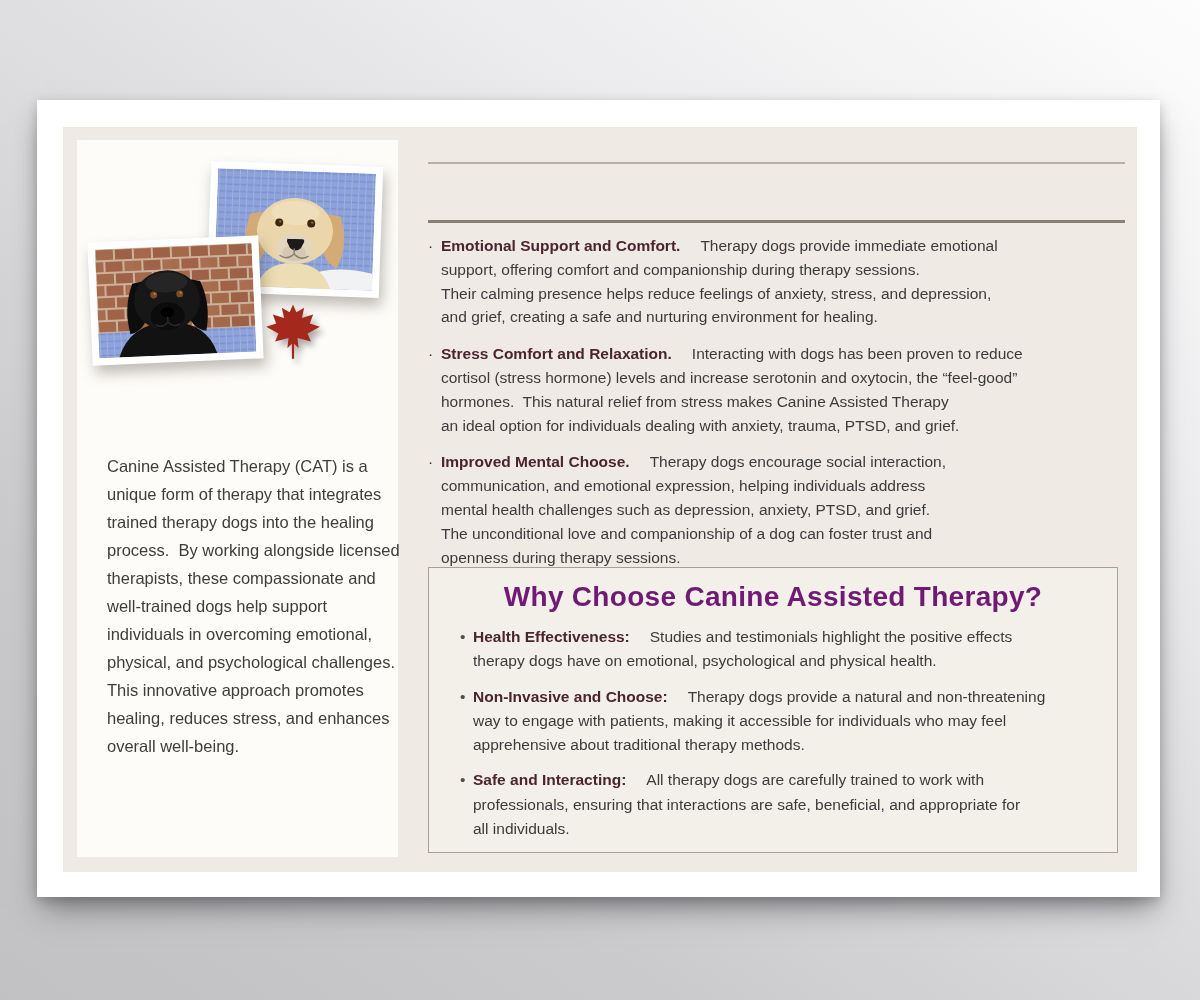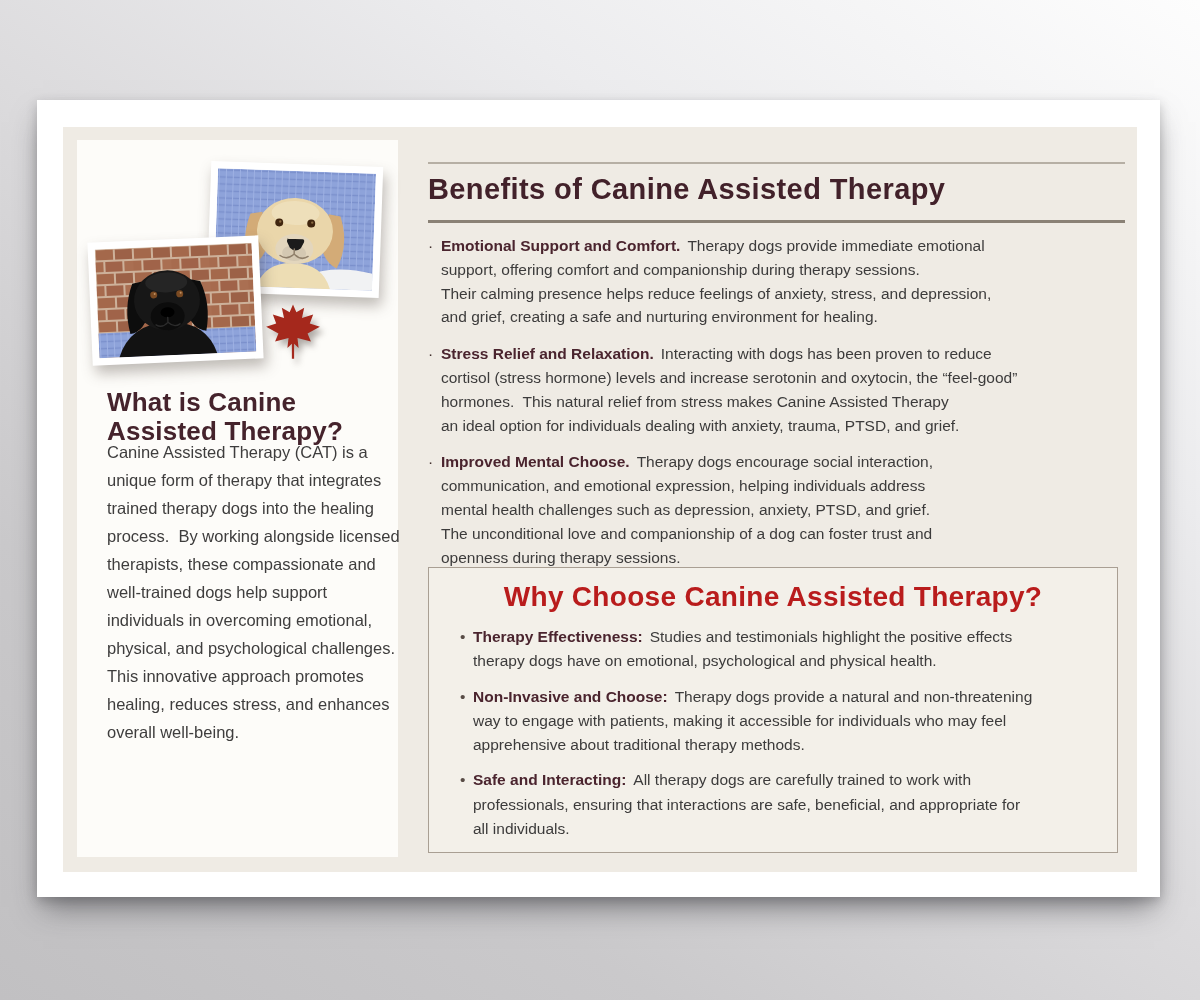--- a/index.html
+++ b/index.html
@@ -33,46 +33,46 @@
     position:absolute;left:228px;top:202px;z-index:3;
     filter:drop-shadow(4px 5px 3px rgba(80,70,65,0.45));
   }
   
   .what-heading{
     position:absolute;left:70px;top:288px;width:272px;
     font-size:26px;line-height:29px;font-weight:700;color:#45232c;
     letter-spacing:0.2px;
   }
   .what-body{
-    position:absolute;left:70px;top:338px;width:298px;
+    position:absolute;left:70px;top:352px;width:298px;
     font-size:16.5px;line-height:28px;color:#3e3d3d;
   }
   
   .rule-top{position:absolute;left:391px;top:62px;width:697px;height:2px;background:#b6afa4;}
   .benefits-heading{
     position:absolute;left:391px;top:73px;width:697px;
     font-size:29px;font-weight:700;color:#42212a;letter-spacing:0.4px;
   }
   .rule-heavy{position:absolute;left:391px;top:120px;width:697px;height:3px;background:#8a8175;}
   .benefits-list{position:absolute;left:391px;top:134px;width:700px;}
   .b-item{
     position:relative;padding-left:13px;margin-bottom:13px;
     font-size:15.5px;line-height:23.8px;color:#3c3b3b;
   }
   .b-item .dot{position:absolute;left:0;top:0;color:#41302e;}
-  .lead{font-weight:700;color:#4a242e;margin-right:7px;}
+  .lead{font-weight:700;color:#4a242e;margin-right:20px;}
   .btext{white-space:pre-line;}
   
   .why-box{
     position:absolute;left:391px;top:467px;width:690px;height:286px;
     border:1px solid #a99f93;background:#f3f0e9;box-sizing:border-box;
   }
   .why-heading{
     margin-top:13px;text-align:center;
-    font-size:28px;font-weight:700;color:#b91c1c;letter-spacing:0.3px;
+    font-size:28px;font-weight:700;color:#701a75;letter-spacing:0.3px;
   }
   .why-list{margin:12px 10px 0 31px;}
   .w-item{
     position:relative;padding-left:13px;margin-bottom:11px;
     font-size:15.5px;line-height:24.3px;color:#3c3b3b;
   }
   .w-item .dot{position:absolute;left:0;top:0;color:#584c46;}
 </style>
 </head>
 <body>
@@ -145,47 +145,45 @@
       </g>
     </svg>
   </div>
 
   <div class="maple-leaf">
     <svg width="56" height="62" viewBox="0 0 100 102">
       <path d="M50 0 L56 14 L70 6 L66 24 L86 18 L80 34 L98 40 L76 52 L82 66 L58 60 L60 78 L52 70 L52 97 L48 97 L48 70 L40 78 L42 60 L18 66 L24 52 L2 40 L20 34 L14 18 L34 24 L30 6 L44 14 Z" fill="#a5281c"></path>
     </svg>
   </div>
 
-  <div class="what-heading">What is Canine Assisted Therapy?</div>
   <div class="what-body">Canine Assisted Therapy (CAT) is a unique form of therapy that integrates trained therapy dogs into the healing process.&nbsp; By working alongside licensed therapists, these compassionate and well-trained dogs help support individuals in overcoming emotional, physical, and psychological challenges. This innovative approach promotes healing, reduces stress, and enhances overall well-being.</div>
 
   <div class="rule-top"></div>
-  <div class="benefits-heading">Benefits of Canine Assisted Therapy</div>
   <div class="rule-heavy"></div>
 
   <div class="benefits-list">
     <div class="b-item"><span class="dot">·</span><span class="lead">Emotional Support and Comfort.</span><span class="btext">Therapy dogs provide immediate emotional
 support, offering comfort and companionship during therapy sessions.
 Their calming presence helps reduce feelings of anxiety, stress, and depression,
 and grief, creating a safe and nurturing environment for healing.</span></div>
-    <div class="b-item"><span class="dot">·</span><span class="lead">Stress Relief and Relaxation.</span><span class="btext">Interacting with dogs has been proven to reduce
+    <div class="b-item"><span class="dot">·</span><span class="lead">Stress Comfort and Relaxation.</span><span class="btext">Interacting with dogs has been proven to reduce
 cortisol (stress hormone) levels and increase serotonin and oxytocin, the “feel-good”
 hormones.&nbsp; This natural relief from stress makes Canine Assisted Therapy
 an ideal option for individuals dealing with anxiety, trauma, PTSD, and grief.</span></div>
     <div class="b-item"><span class="dot">·</span><span class="lead">Improved Mental Choose.</span><span class="btext">Therapy dogs encourage social interaction,
 communication, and emotional expression, helping individuals address
 mental health challenges such as depression, anxiety, PTSD, and grief.
 The unconditional love and companionship of a dog can foster trust and
 openness during therapy sessions.</span></div>
   </div>
 
   <div class="why-box">
     <div class="why-heading">Why Choose Canine Assisted Therapy?</div>
     <div class="why-list">
-      <div class="w-item"><span class="dot">•</span><span class="lead">Therapy Effectiveness:</span><span class="btext">Studies and testimonials highlight the positive effects
+      <div class="w-item"><span class="dot">•</span><span class="lead">Health Effectiveness:</span><span class="btext">Studies and testimonials highlight the positive effects
 therapy dogs have on emotional, psychological and physical health.</span></div>
       <div class="w-item"><span class="dot">•</span><span class="lead">Non-Invasive and Choose:</span><span class="btext">Therapy dogs provide a natural and non-threatening
 way to engage with patients, making it accessible for individuals who may feel
 apprehensive about traditional therapy methods.</span></div>
       <div class="w-item"><span class="dot">•</span><span class="lead">Safe and Interacting:</span><span class="btext">All therapy dogs are carefully trained to work with
 professionals, ensuring that interactions are safe, beneficial, and appropriate for
 all individuals.</span></div>
     </div>
   </div>
 </div>

